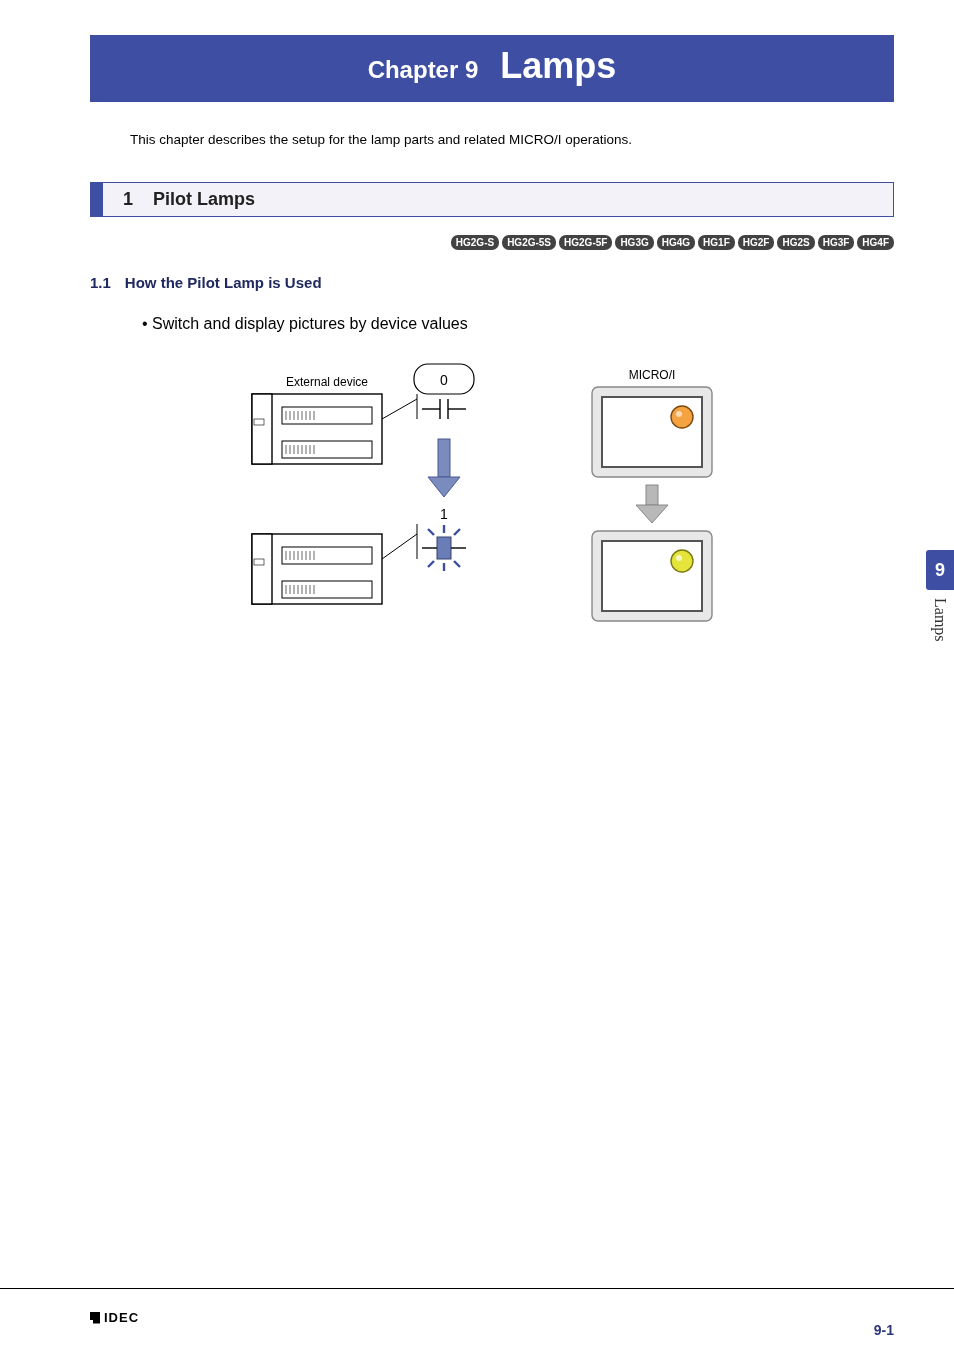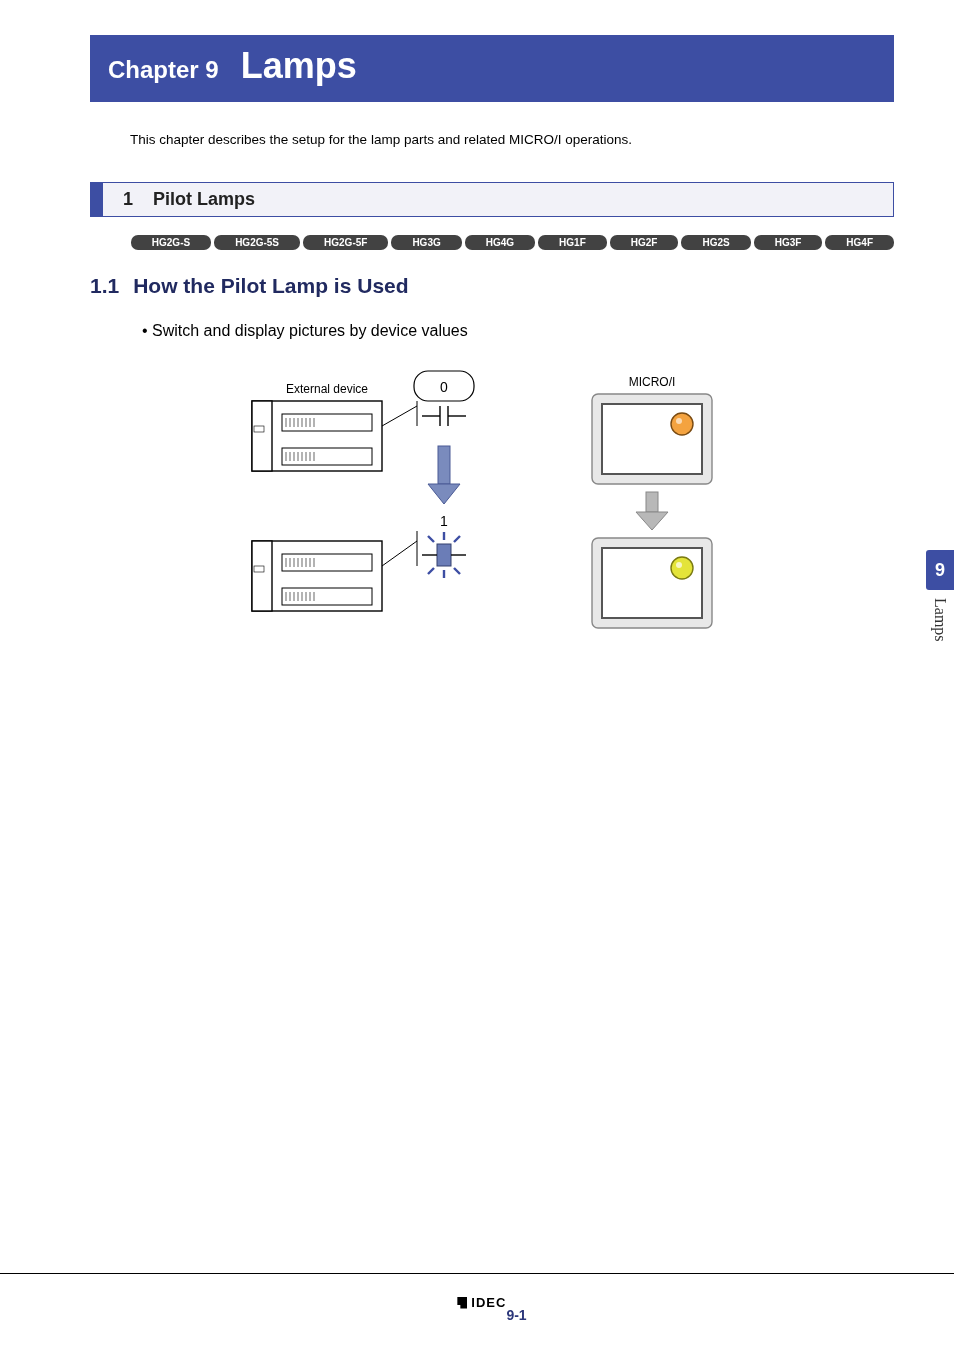--- a/index.html
+++ b/index.html
@@ -17,20 +17,21 @@
     height: 1280px;
   }
   .chapter-banner {
     background: #3d4ea3;
     color: #fff;
     display: flex;
     align-items: baseline;
     padding: 10px 18px 12px 18px;
     border-bottom: 3px solid #3d4ea3;
     margin-bottom: 30px;
+    justify-content: center;
   }
   .chapter-banner .ch-label {
     font-size: 24px;
     font-weight: bold;
     margin-right: 22px;
   }
   .chapter-banner .ch-title {
     font-size: 36px;
     font-weight: bold;
   }
@@ -69,27 +70,27 @@
     justify-content: flex-end;
     gap: 3px;
     margin-bottom: 24px;
     flex-wrap: wrap;
   }
   .tag {
     background: #424242;
     color: #fff;
     font-size: 10px;
     font-weight: bold;
-    padding: 2px 21px;
+    padding: 2px 5px;
     border-radius: 7px;
   }
   .subsec {
     display: flex;
     gap: 14px;
-    font-size: 21px;
+    font-size: 15px;
     font-weight: bold;
     color: #212a60;
     margin-bottom: 24px;
   }
   .body-text {
     font-size: 13.5px;
     margin: 0 0 22px 40px;
   }
   .bullet {
     font-size: 16px;
@@ -124,27 +125,27 @@
   }
   .side-tab .tab-label {
     writing-mode: vertical-rl;
     font-size: 16px;
     color: #333;
     margin-top: 8px;
     font-family: "Times New Roman", serif;
   }
   .footer {
     position: absolute;
-    bottom: 27px;
+    bottom: 12px;
     left: 0;
     width: 954px;
     border-top: 1px solid #000;
     padding: 8px 60px 0 90px;
     display: flex;
-    justify-content: center;
+    justify-content: space-between;
     align-items: center;
     font-size: 13px;
   }
   .footer .logo {
     display: flex;
     align-items: center;
     font-weight: bold;
     letter-spacing: 1px;
     font-size: 13px;
   }

